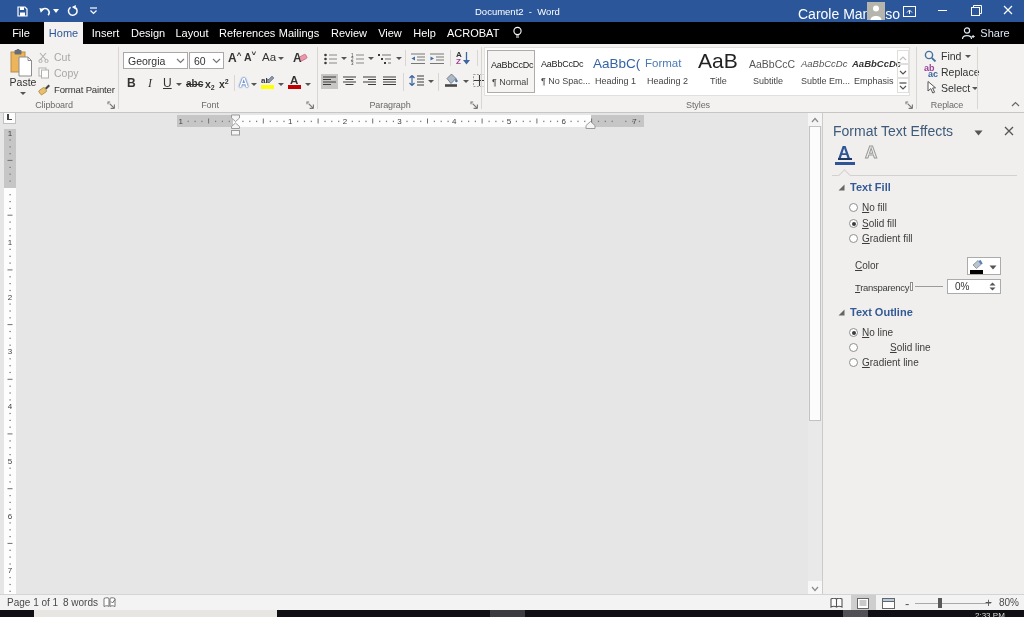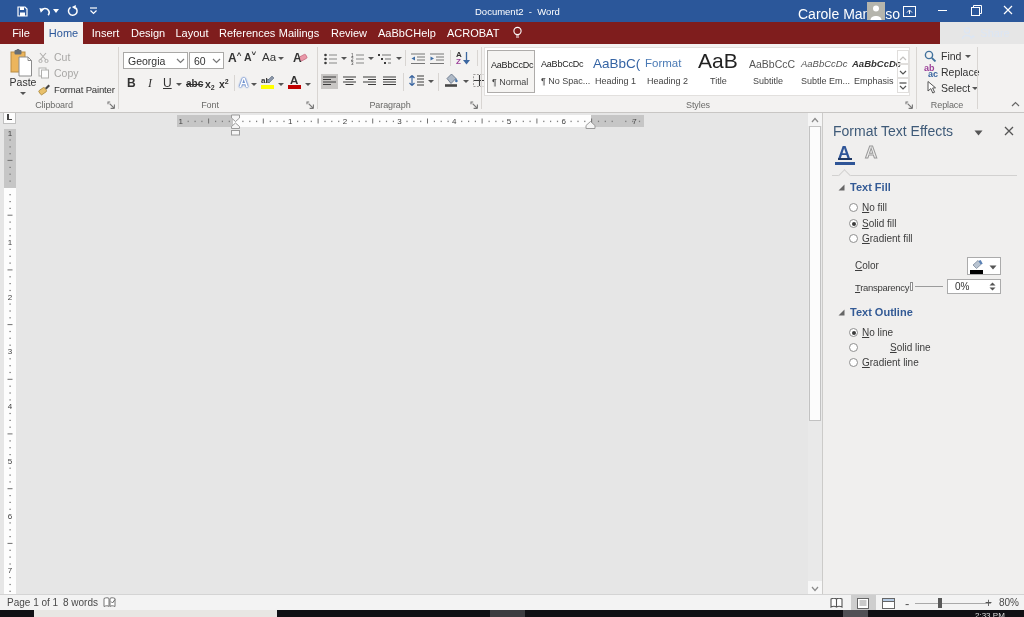--- a/index.html
+++ b/index.html
@@ -1,20 +1,20 @@
 <!DOCTYPE html>
 <html><head>
 <meta charset="utf-8">
 <style>
 html,body{margin:0;padding:0;}
 body{width:1024px;height:617px;overflow:hidden;position:relative;font-family:"Liberation Sans",sans-serif;background:#e6e6e6;}
 .abs{position:absolute;}
 
 #titlebar{left:0;top:0;width:1024px;height:22px;background:#2b579a;color:#fff;}
-#tabrow{left:0;top:22px;width:940px;height:22px;background:#7f1d1d;}
+#tabrow{left:0;top:22px;width:1024px;height:22px;background:#000000;}
 .tab{position:absolute;top:0;height:22px;line-height:22px;color:#fff;font-size:11px;text-align:center;}
 #hometab{background:#f3f2f1;color:#2b579a;}
 
 #ribbon{left:0;top:44px;width:1024px;height:69px;background:#f3f2f1;border-bottom:1px solid #c8c6c4;box-sizing:border-box;}
 .gsep{position:absolute;top:3px;bottom:3px;width:1px;background:#d8d5d2;}
 .glabel{position:absolute;top:56px;font-size:9px;color:#6a6a68;text-align:center;letter-spacing:-0.1px;}
 .launcher{position:absolute;top:57px;width:9px;height:9px;}
 
 #docarea{left:0;top:113px;width:808px;height:481px;background:#e6e6e6;overflow:hidden;}
 #page{position:absolute;left:180px;top:25px;width:464px;height:456px;background:#fff;}
@@ -89,21 +89,21 @@
 </div>
 <div class="abs" id="tabrow">
   <div class="tab" style="left:3px;width:36px;">File</div>
   <div class="tab" id="hometab" style="left:44px;width:39px;">Home</div>
   <div class="tab" style="left:89px;width:33px;">Insert</div>
   <div class="tab" style="left:131px;width:34px;">Design</div>
   <div class="tab" style="left:175px;width:34px;">Layout</div>
   <div class="tab" style="left:219px;width:51px;">References</div>
   <div class="tab" style="left:278px;width:42px;">Mailings</div>
   <div class="tab" style="left:331px;width:36px;">Review</div>
-  <div class="tab" style="left:378px;width:24px;">AaBbC</div>
+  <div class="tab" style="left:378px;width:24px;">View</div>
   <div class="tab" style="left:412px;width:25px;">Help</div>
   <div class="tab" style="left:447px;width:48px;">ACROBAT</div>
 
   <svg class="abs" style="left:512px;top:4px" width="11" height="14" viewBox="0 0 11 14">
       <circle cx="5.5" cy="5" r="3.6" fill="none" stroke="#fff" stroke-width="1.1"></circle>
       <path d="M4 9 h3 M4 11 h3" stroke="#fff" stroke-width="1"></path>
     </svg>
   <svg class="abs" style="left:961px;top:4px" width="14" height="14" viewBox="0 0 14 14">
       <circle cx="6" cy="4.5" r="2.6" fill="none" stroke="#dce6f4" stroke-width="1.2"></circle>
       <path d="M1.5 13 C1.5 8.5 10.5 8.5 10.5 13" fill="none" stroke="#dce6f4" stroke-width="1.2"></path>

